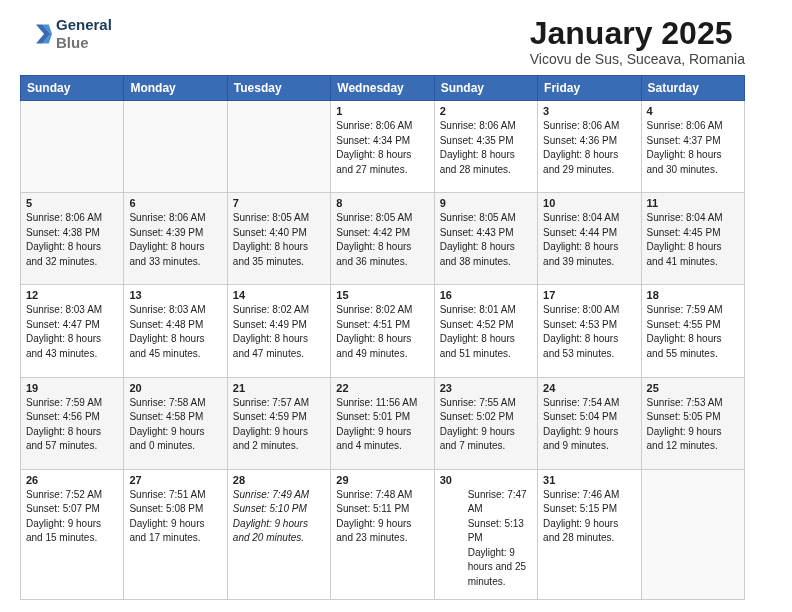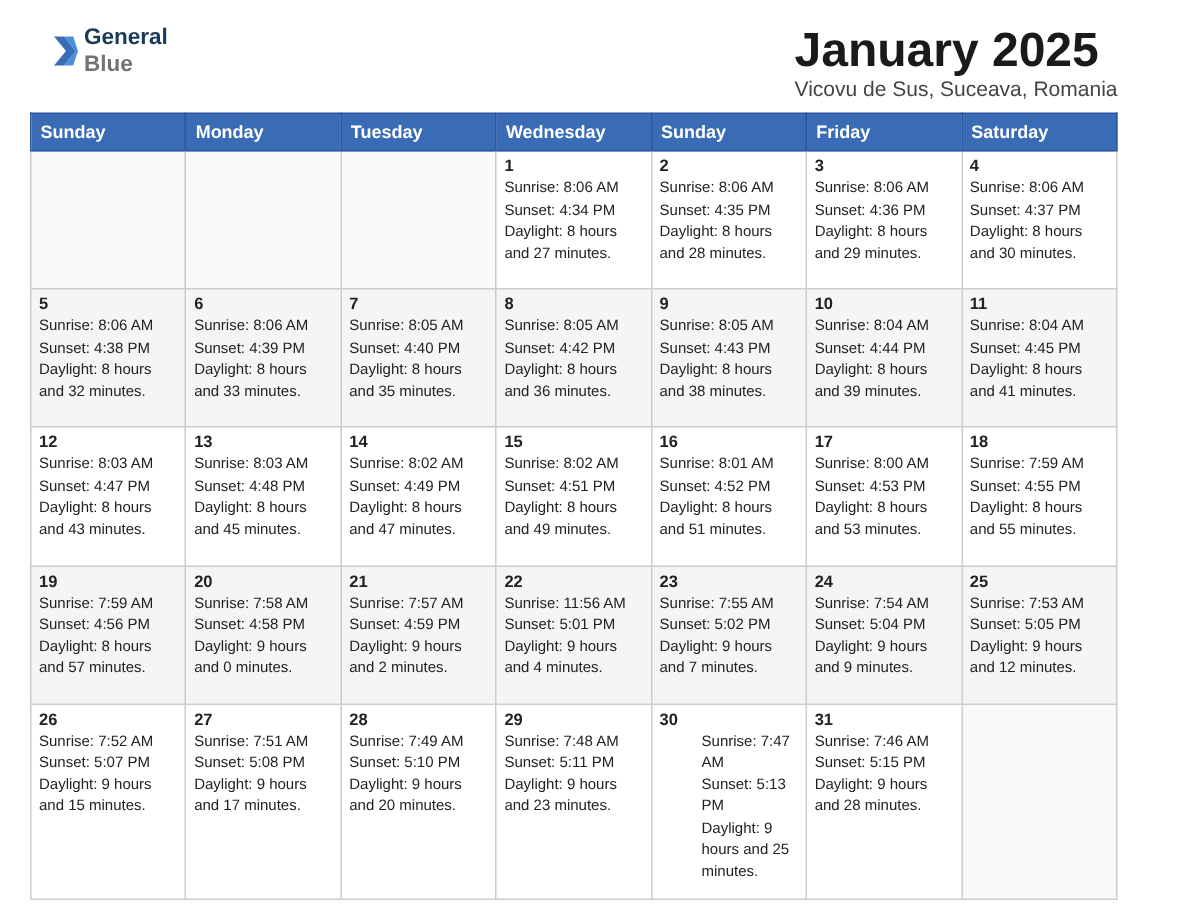--- a/index.html
+++ b/index.html
@@ -295,21 +295,21 @@
 Daylight: 9 hours and 15 minutes.</div>
           </td>
           <td>
             <span class="day-num">27</span>
             <div class="day-info" style="white-space: pre-line;">Sunrise: 7:51 AM
 Sunset: 5:08 PM
 Daylight: 9 hours and 17 minutes.</div>
           </td>
           <td>
             <span class="day-num">28</span>
-            <div class="day-info" style="white-space: pre-line;">Sunrise: 7:49 AM
+            <div class="day-info" style="white-space: pre-line; font-style: italic;">Sunrise: 7:49 AM
 Sunset: 5:10 PM
 Daylight: 9 hours and 20 minutes.</div>
           </td>
           <td>
             <span class="day-num">29</span>
             <div class="day-info" style="white-space: pre-line;">Sunrise: 7:48 AM
 Sunset: 5:11 PM
 Daylight: 9 hours and 23 minutes.</div>
           </td>
           <td>

